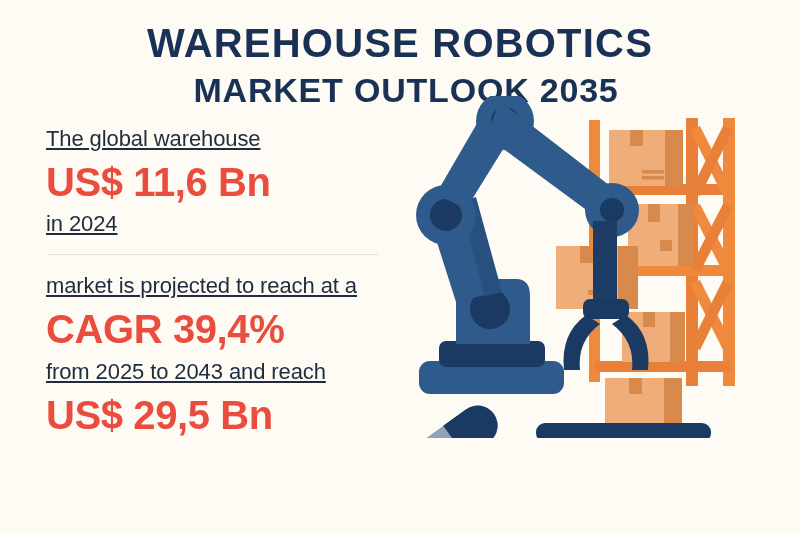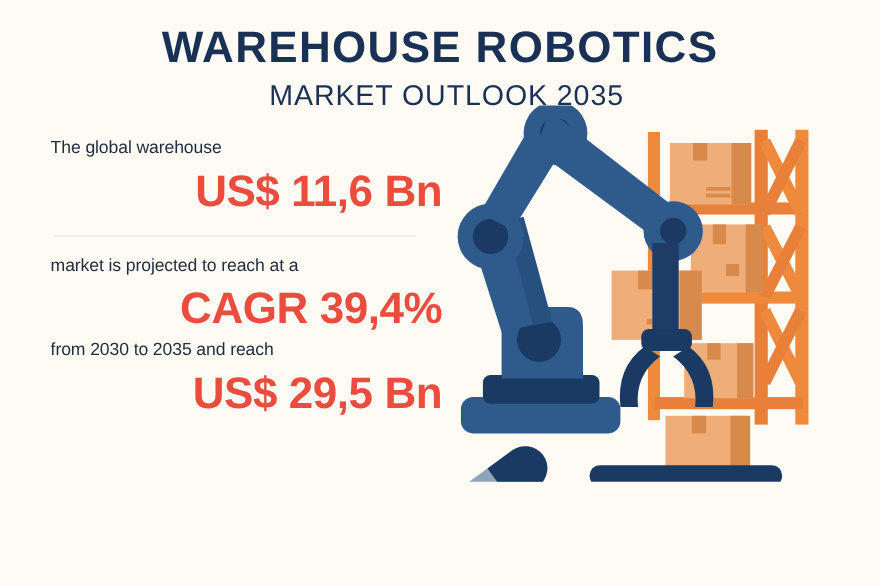--- a/index.html
+++ b/index.html
@@ -34,52 +34,52 @@
     font-size: 40px;
     font-weight: bold;
     letter-spacing: 1.2px;
     color: #1a3156;
     line-height: 1.05;
     margin: 0;
     white-space: nowrap;
   }
   .subtitle {
     font-family: "Liberation Sans", sans-serif;
-    font-size: 26px;
-    font-weight: normal;
+    font-size: 34px;
+    font-weight: bold;
     letter-spacing: 0.8px;
     color: #1a3156;
     line-height: 1.1;
     margin: 8px 0 0 12px;
     white-space: nowrap;
   }
 
   
   .left-col {
     position: absolute;
     left: 46px;
     top: 124px;
     width: 356px;
   }
   .stat-block { }
   .body-text {
-    font-size: 16px;
+    font-size: 22px;
     color: #1f2b3e;
     line-height: 1.32;
     letter-spacing: -0.1px;
+    text-decoration: underline;
   }
   .big-figure {
     font-size: 40px;
     font-weight: bold;
     color: #ea4c3e;
     line-height: 1.16;
     letter-spacing: -0.4px;
     margin: 6px 0 4px 0;
     white-space: nowrap;
-    text-align: right;
   }
   .divider {
     height: 1px;
     background: #e7e2d5;
     margin: 16px 2px 16px 2px;
     width: 330px;
   }
 
   
   .illo {
@@ -99,28 +99,29 @@
   <div class="header">
     <div class="title">WAREHOUSE ROBOTICS</div>
     <div class="subtitle">MARKET OUTLOOK 2035</div>
   </div>
 
   <div class="left-col">
 
     <div class="stat-block">
       <div class="body-text">The global warehouse</div>
       <div class="big-figure">US$ 11,6 Bn</div>
+      <div class="body-text">in 2024</div>
     </div>
 
     <div class="divider"></div>
 
     <div class="stat-block">
       <div class="body-text">market is projected to reach at a</div>
       <div class="big-figure">CAGR 39,4%</div>
-      <div class="body-text">from 2030 to 2035 and reach</div>
+      <div class="body-text">from 2025 to 2043 and reach</div>
       <div class="big-figure">US$ 29,5 Bn</div>
     </div>
 
   </div>
 
   <div class="illo">
     <svg width="410" height="437" viewBox="0 0 410 437" xmlns="http://www.w3.org/2000/svg">
 
       <g>
 

